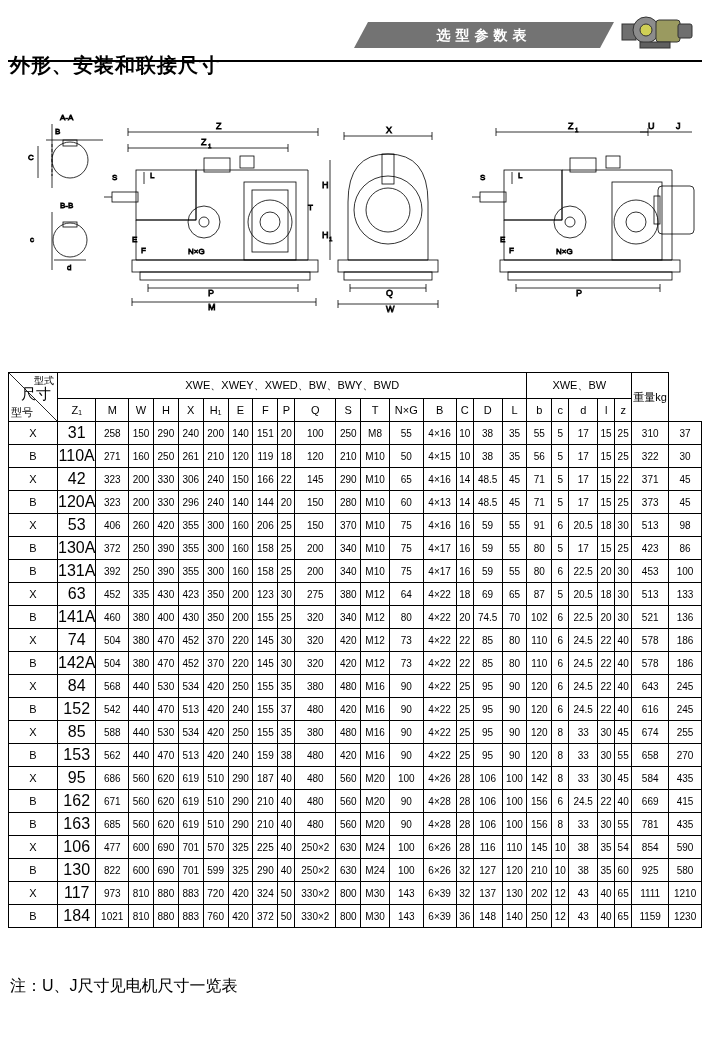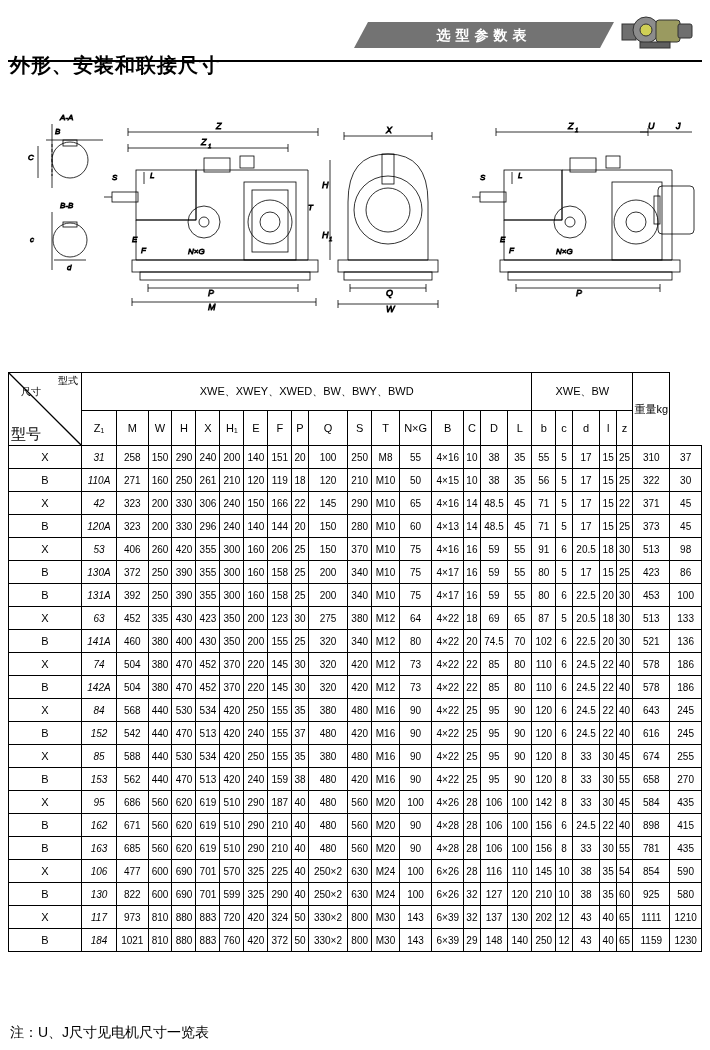--- a/index.html
+++ b/index.html
@@ -30,43 +30,43 @@
   }
   
   .hdr-icon{position:absolute;right:14px;top:8px;width:76px;height:46px;}
   
   .sec-title{
     position:absolute;left:10px;top:52px;
     font-size:20px;font-weight:bold;letter-spacing:1px;
   }
   
   .draw-area{
-    position:absolute;left:8px;top:110px;width:694px;height:250px;font-style:italic;
+    position:absolute;left:8px;top:110px;width:694px;height:250px;
   }
   
   .tbl-wrap{position:absolute;left:8px;top:372px;width:694px;}
   table{border-collapse:collapse;width:694px;font-size:10px;}
   table td,table th{
     border:1px solid #000;text-align:center;
     padding:0;height:22px;font-weight:normal;
     white-space:nowrap;
   }
   .grp{height:18px;font-size:11px;}
   .hdr-row td{height:20px;font-size:11px;}
-  .corner{position:relative;width:40px;height:40px;padding:16px;}
+  .corner{position:relative;width:40px;height:40px;padding:4px;}
   .corner .c-line{
     position:absolute;left:0;top:0;width:100%;height:100%;
   }
   .corner .t1{position:absolute;right:3px;top:1px;font-size:10px;}
-  .corner .t2{position:absolute;left:2px;bottom:1px;font-size:15px;}
+  .corner .t2{position:absolute;left:2px;bottom:1px;font-size:11px;}
   td.typ{width:16px;font-size:11px;}
-  td.model{width:34px;font-size:10px;font-style:italic;}
+  td.model{width:34px;font-size:16px;}
   td.wt{width:36px;}
   .note{
-    position:absolute;left:10px;top:1024px;font-size:14px;
+    position:absolute;left:10px;top:976px;font-size:16px;
   }
 </style>
 </head>
 <body>
 
 <div class="hdr">
   <div class="hdr-banner">
     <span>选型参数表</span>
   </div>
   <div class="hdr-icon">
@@ -229,21 +229,21 @@
 <div class="tbl-wrap">
   <table>
     <thead>
       <tr class="grp">
         <td class="corner" rowspan="2">
           <svg class="c-line" viewBox="0 0 40 40" preserveAspectRatio="none">
             <line x1="0" y1="0" x2="40" y2="40" stroke="#000" stroke-width="0.7"></line>
           </svg>
           <span class="t1">型式</span>
           <span class="t2">型号</span>
-        <span style="position: absolute; left: 12px; top: 12px; font-size: 10px;">尺寸</span>
+        <span style="position: absolute; left: 12px; top: 12px; font-size: 15px;">尺寸</span>
           </td>
         <td colspan="17">XWE、XWEY、XWED、BW、BWY、BWD</td>
         <td colspan="5">XWE、BW</td>
         <td rowspan="2" class="wt">重量kg</td>
       </tr>
       <tr class="hdr-row" id="col-head-row">
           <td>Z₁</td>
           <td>M</td>
           <td>W</td>
           <td>H</td>
@@ -717,21 +717,21 @@
           <td>90</td>
           <td>4×28</td>
           <td>28</td>
           <td>106</td>
           <td>100</td>
           <td>156</td>
           <td>6</td>
           <td>24.5</td>
           <td>22</td>
           <td>40</td>
-          <td>898</td>
+          <td>669</td>
           <td>415</td>
         </tr>
         <tr>
           <td class="typ">B</td>
           <td class="model">163</td>
           <td>685</td>
           <td>560</td>
           <td>620</td>
           <td>619</td>
           <td>510</td>
@@ -844,21 +844,21 @@
           <td>883</td>
           <td>760</td>
           <td>420</td>
           <td>372</td>
           <td>50</td>
           <td>330×2</td>
           <td>800</td>
           <td>M30</td>
           <td>143</td>
           <td>6×39</td>
-          <td>29</td>
+          <td>36</td>
           <td>148</td>
           <td>140</td>
           <td>250</td>
           <td>12</td>
           <td>43</td>
           <td>40</td>
           <td>65</td>
           <td>1159</td>
           <td>1230</td>
         </tr>

